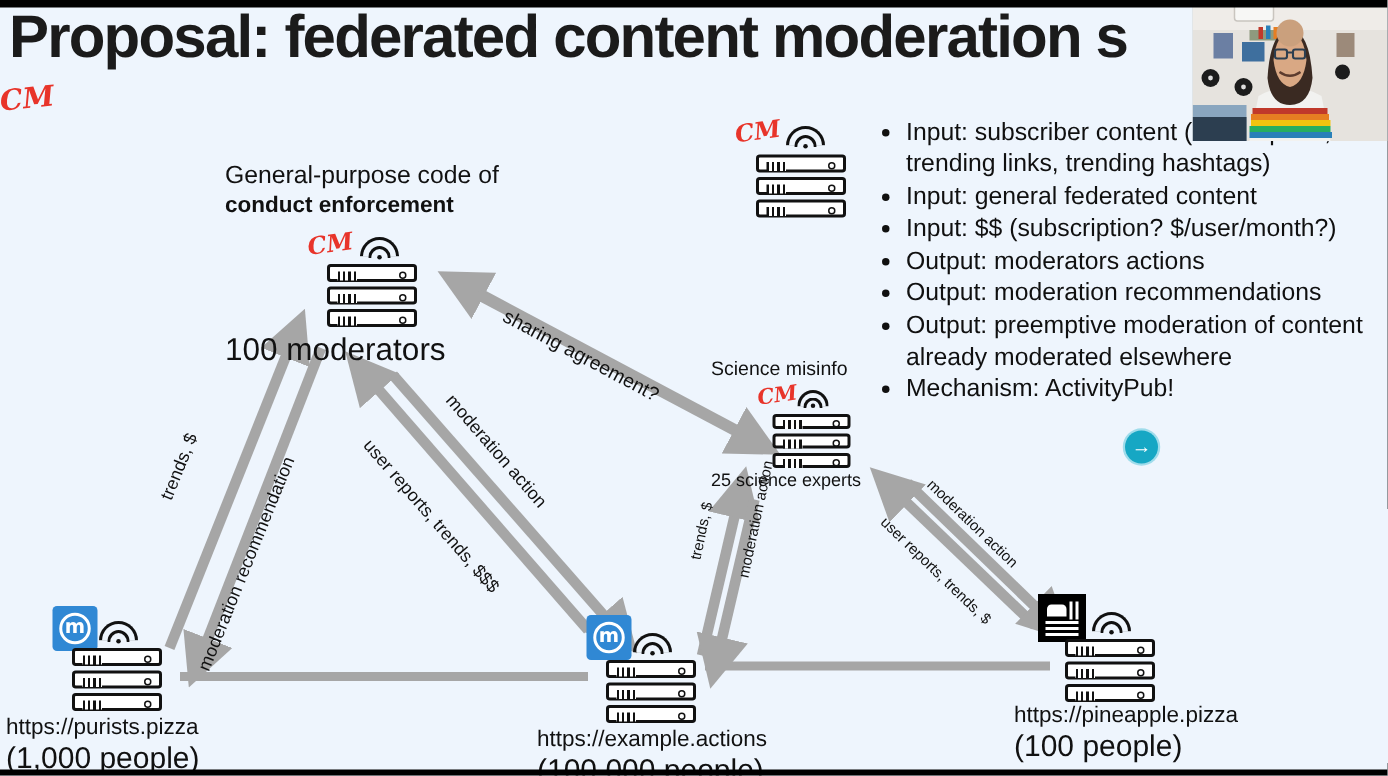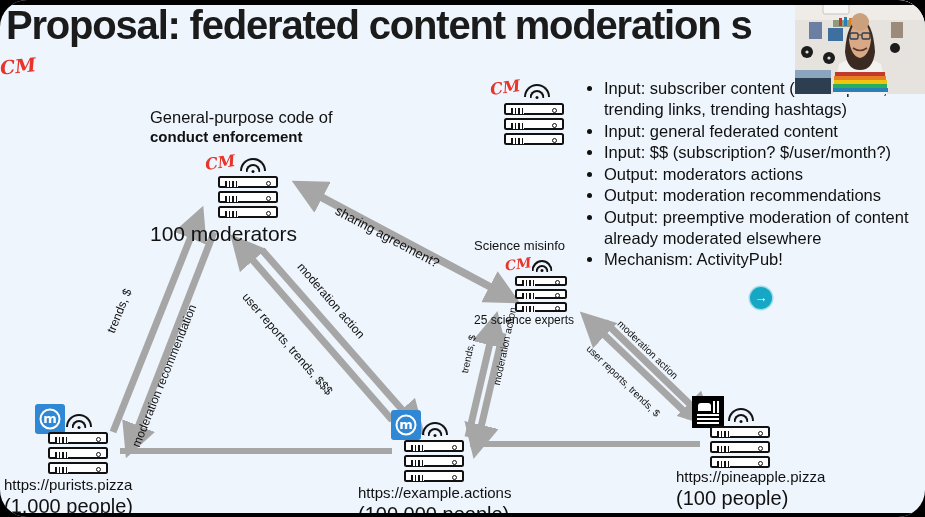--- a/index.html
+++ b/index.html
@@ -1,17 +1,17 @@
 <!DOCTYPE html>
 <html><head>
 <meta charset="utf-8">
 <style>
   html,body{margin:0;padding:0;background:#000;}
   body{width:925px;height:517px;overflow:hidden;font-family:"Liberation Sans",sans-serif;}
-  #stage{position:relative;width:925px;height:517px;background:#eef5fd;overflow:hidden;border-radius:27px;}
+  #stage{position:relative;width:925px;height:517px;background:#eef5fd;overflow:hidden;}
   .topbar{position:absolute;left:0;top:0;width:925px;height:5px;background:#000;z-index:40;}
   .botbar{position:absolute;left:0;bottom:0;width:925px;height:4px;background:#000;z-index:40;}
 
   .slide-title{
     position:absolute;left:6px;top:2px;width:830px;
     font-size:40px;font-weight:bold;letter-spacing:-1.2px;color:#1b1b1b;
     white-space:nowrap;line-height:46px;
   }
   .legend-cm{
     position:absolute;left:0px;top:55px;font-size:19px;color:#e8342a;

